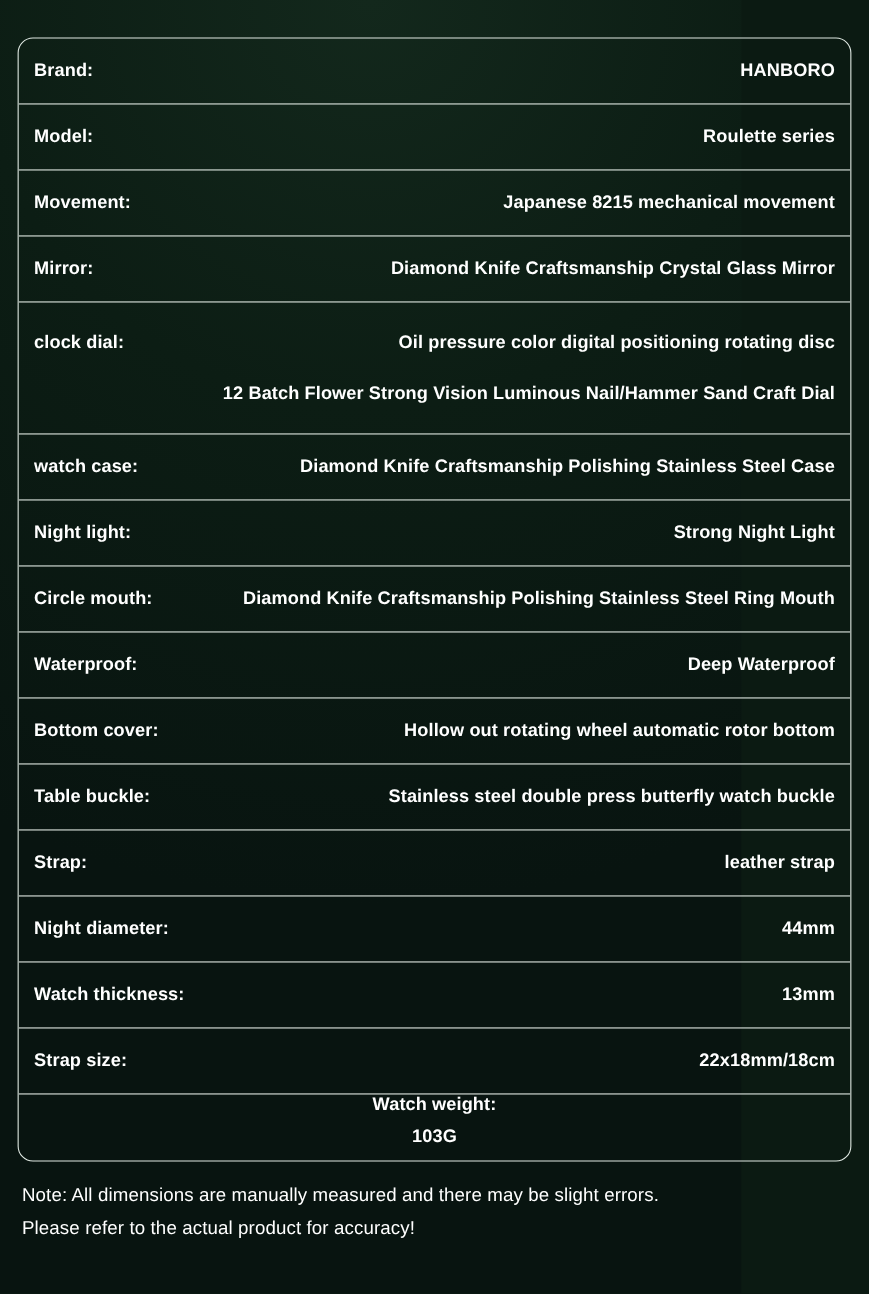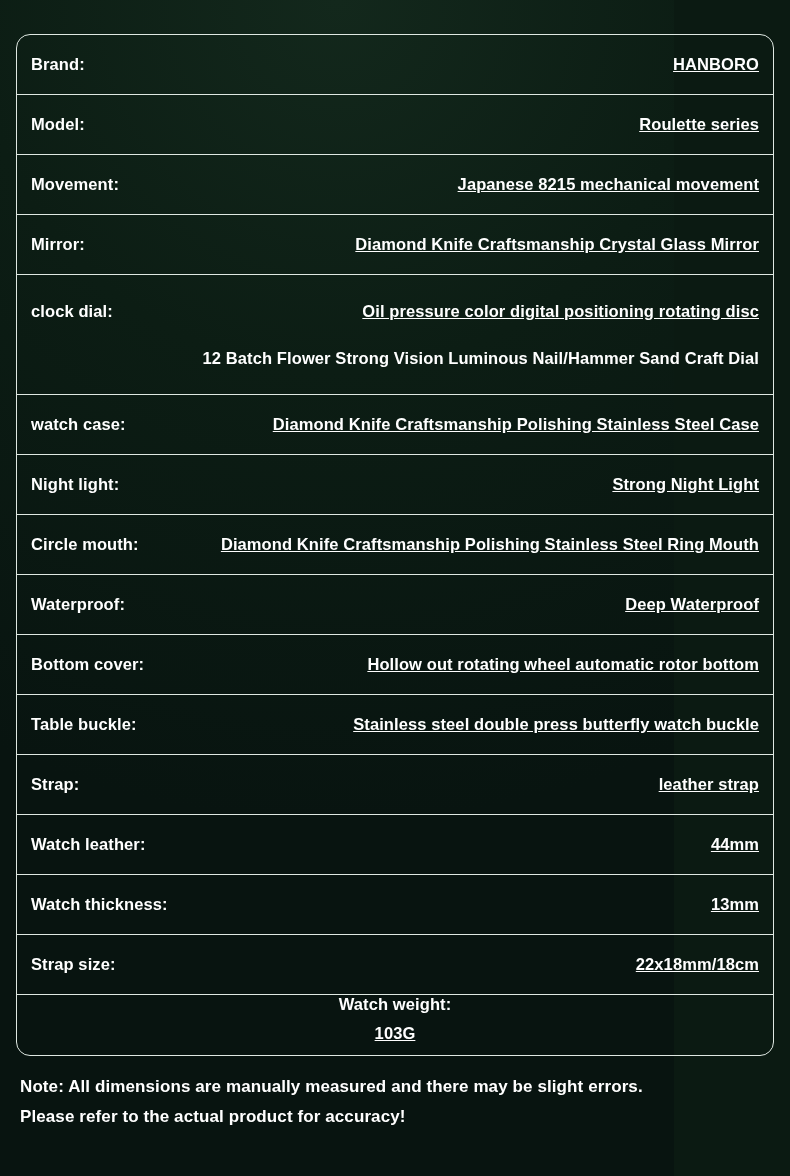--- a/index.html
+++ b/index.html
@@ -62,39 +62,38 @@
     white-space: nowrap;
     flex: 0 0 auto;
   }
   .spec-value {
     color: #ffffff;
     font-size: 16.5px;
     font-weight: bold;
     text-align: right;
     letter-spacing: 0.1px;
     flex: 1 1 auto;
-    text-decoration: underline;
   }
   .spec-value-2 {
     color: #ffffff;
     font-size: 16.5px;
     font-weight: bold;
     text-align: right;
     letter-spacing: 0.1px;
     width: 100%;
     margin-top: 18px;
   }
   .note {
     position: absolute;
     left: 20px;
     top: 1072px;
     width: 752px;
     color: #ffffff;
     font-size: 17px;
-    font-weight: bold;
+    font-weight: normal;
     line-height: 30px;
     letter-spacing: 0.1px;
   }
   .note-line {
     display: block;
   }
 </style>
 </head>
 <body>
 
@@ -157,21 +156,21 @@
       <span class="spec-label">Table buckle:</span>
       <span class="spec-value">Stainless steel double press butterfly watch buckle</span>
     </div>
 
     <div class="spec-row">
       <span class="spec-label">Strap:</span>
       <span class="spec-value">leather strap</span>
     </div>
 
     <div class="spec-row">
-      <span class="spec-label">Watch leather:</span>
+      <span class="spec-label">Night diameter:</span>
       <span class="spec-value">44mm</span>
     </div>
 
     <div class="spec-row">
       <span class="spec-label">Watch thickness:</span>
       <span class="spec-value">13mm</span>
     </div>
 
     <div class="spec-row">
       <span class="spec-label">Strap size:</span>

